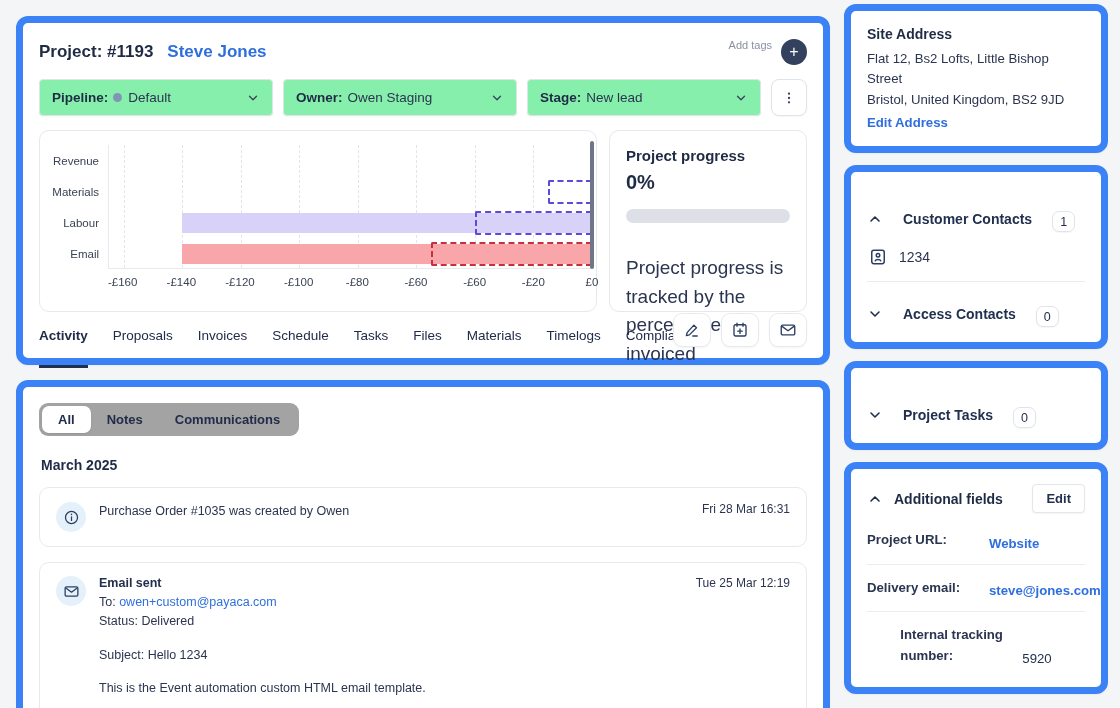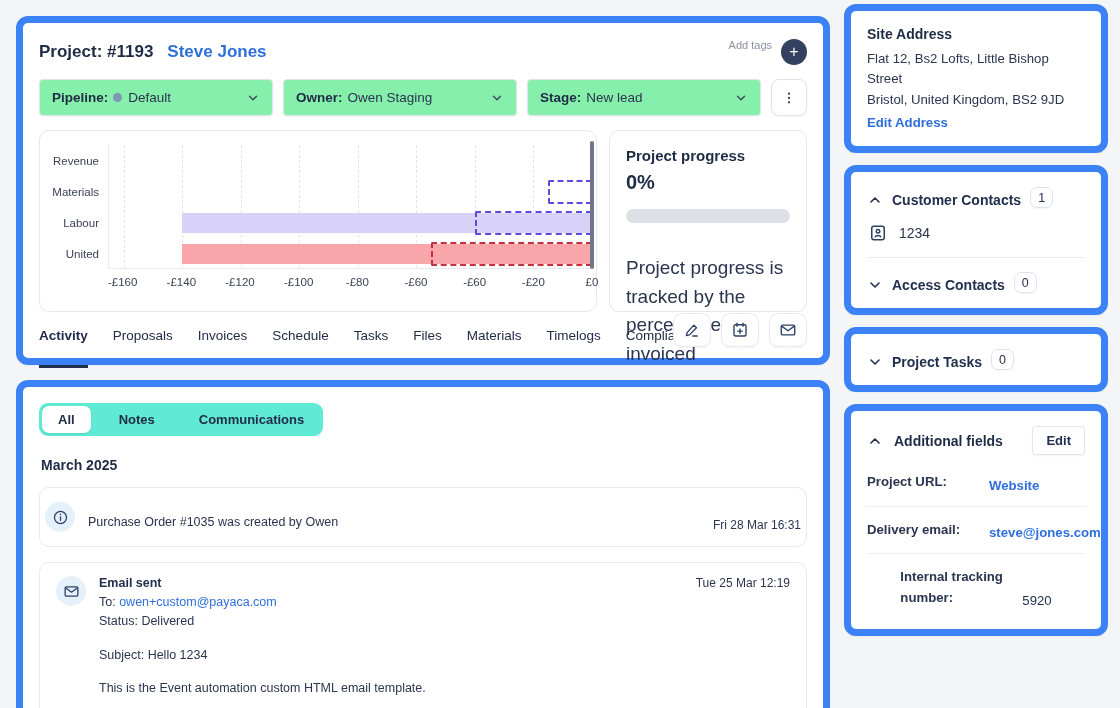--- a/index.html
+++ b/index.html
@@ -63,42 +63,42 @@
   .tabs-row { display:flex; gap:25px; margin-top:16px; }
   .tab { font-size:13.5px; color:#222c49; padding-bottom:22px; border-bottom:3px solid transparent; cursor:pointer; }
   .tab.active { font-weight:700; border-bottom-color:#22304f; }
   .icon-btn-group { position:absolute; right:16px; bottom:11px; display:flex; gap:10px; }
   .icon-btn { width:38px; height:34px; border:1px solid #e8eaee; border-radius:9px; background:#fff;
               display:flex; align-items:center; justify-content:center; cursor:pointer;
               box-shadow:0 1px 2px rgba(23,34,63,.05); color:#2c3e63; }
 
   
   #card-activity { margin-top:15px; padding:16px; height:430px; }
-  .segmented { display:inline-flex; background:#5eead4; border-radius:9px; padding:3px;gap:12px; }
+  .segmented { display:inline-flex; background:#a3a3a3; border-radius:9px; padding:3px; }
   .segment { font-size:13px; font-weight:600; color:#222c49; padding:6px 16px; border-radius:7px; cursor:pointer; }
   .segment.active { background:#fff; box-shadow:0 1px 2px rgba(23,34,63,.1); }
   .month-heading { font-size:14px; font-weight:700; margin:21px 0 14px 2px; }
   .activity-item { border:1px solid #e7e9ee; border-radius:10px; padding:13px 16px; margin-bottom:15px;
                    display:flex; align-items:flex-start; gap:13px; background:#fff; }
-  .activity-item.simple { align-items:flex-end; padding:14px 5px; }
+  .activity-item.simple { align-items:flex-start; padding:14px 16px; }
   .act-icon { flex:0 0 30px; width:30px; height:30px; border-radius:50%; background:#e4f0fa;
               display:flex; align-items:center; justify-content:center; color:#2c3e63; }
   .act-body { flex:1; font-size:12.5px; color:#2b3550; }
   .act-title { font-weight:700; color:#22304f; margin-bottom:3px; }
   .act-line { line-height:1.5; }
   .act-spacer { height:15px; }
   .act-link { color:#2f6fdd; cursor:pointer; }
   .act-time { font-size:12px; color:#2b3550; white-space:nowrap; }
 
   
   .side-card { padding:15px 16px; }
   .sa-title { font-size:14px; font-weight:700; margin-bottom:7px; }
   .sa-line { font-size:13.2px; color:#2b3550; line-height:1.55; }
   .sa-edit { font-size:13.2px; color:#2f6fdd; font-weight:600; margin-top:5px; display:inline-block; cursor:pointer; }
-  .collapse-header { display:flex; align-items:flex-end; gap:9px; cursor:pointer; color:#22304f; }
+  .collapse-header { display:flex; align-items:flex-start; gap:20px; cursor:pointer; color:#22304f;margin-top:24px; }
   .collapse-title { font-size:14px; font-weight:700; }
   .count-badge { min-width:23px; height:21px; border:1px solid #e0e4ea; border-radius:7px;
                  display:inline-flex; align-items:center; justify-content:center; font-size:12.5px;
                  padding:0 6px; color:#22304f; box-shadow:0 1px 1px rgba(23,34,63,.04); background:#fff; }
   .contact-row { display:flex; align-items:center; gap:11px; margin:15px 0 0 1px; font-size:14px;
                  color:#2b3550; cursor:pointer; }
   .contact-row svg { color:#2c3e63; }
   .side-divider { border:none; border-top:1px solid #e9ebef; margin:14px 0; }
   .af-header { display:flex; align-items:center; gap:11px; }
   .edit-btn { margin-left:auto; border:1px solid #e3e6eb; background:#fff; border-radius:4px;
@@ -166,21 +166,21 @@
       </button>
     </div>
 
     <div class="content-row">
       <div class="chart-card">
         <div class="chart-wrap">
           <div class="chart-labels" id="chart-labels">
               <div class="chart-cat-label">Revenue</div>
               <div class="chart-cat-label">Materials</div>
               <div class="chart-cat-label">Labour</div>
-              <div class="chart-cat-label">United</div>
+              <div class="chart-cat-label">Email</div>
             </div>
           <div class="chart-plot-col">
             <div class="chart-plot" id="chart-plot">
                 <div class="gridline" style="left: 3.0303%;"></div>
                 <div class="gridline" style="left: 15.1515%;"></div>
                 <div class="gridline" style="left: 27.2727%;"></div>
                 <div class="gridline" style="left: 39.3939%;"></div>
                 <div class="gridline" style="left: 51.5152%;"></div>
                 <div class="gridline" style="left: 63.6364%;"></div>
                 <div class="gridline" style="left: 75.7576%;"></div>

